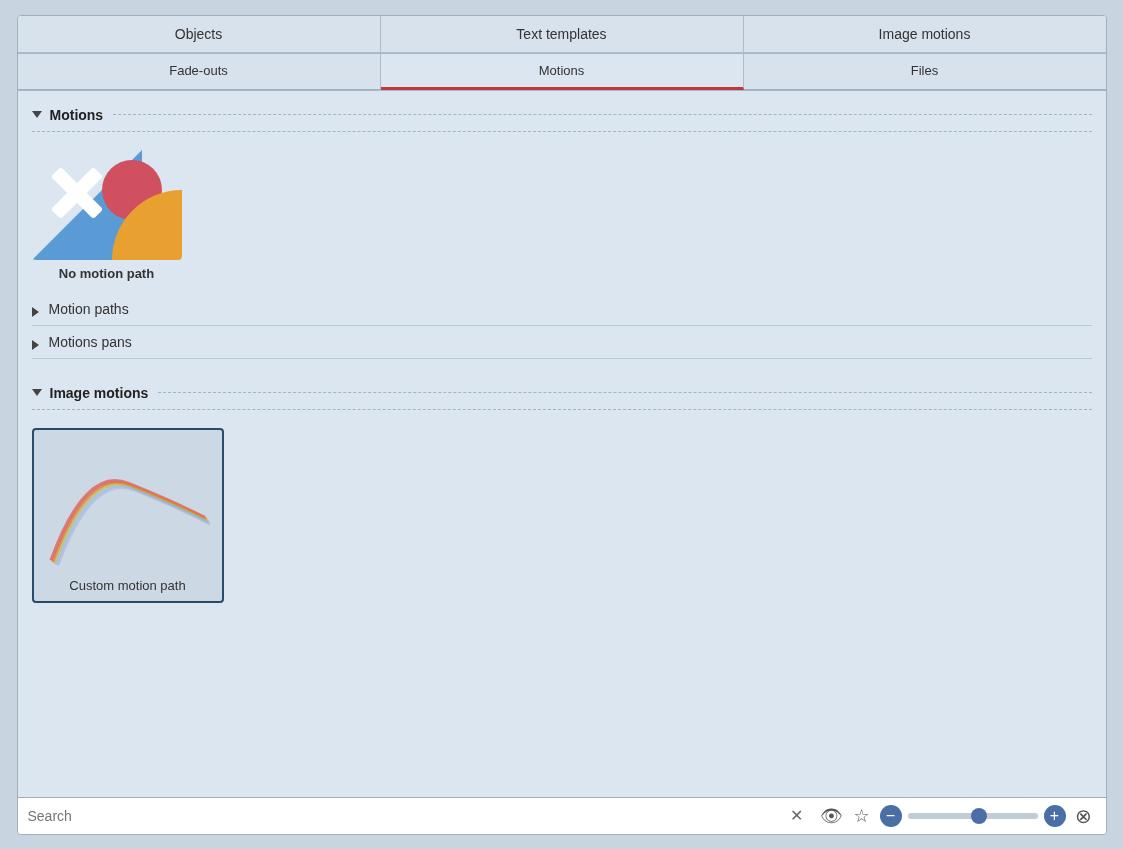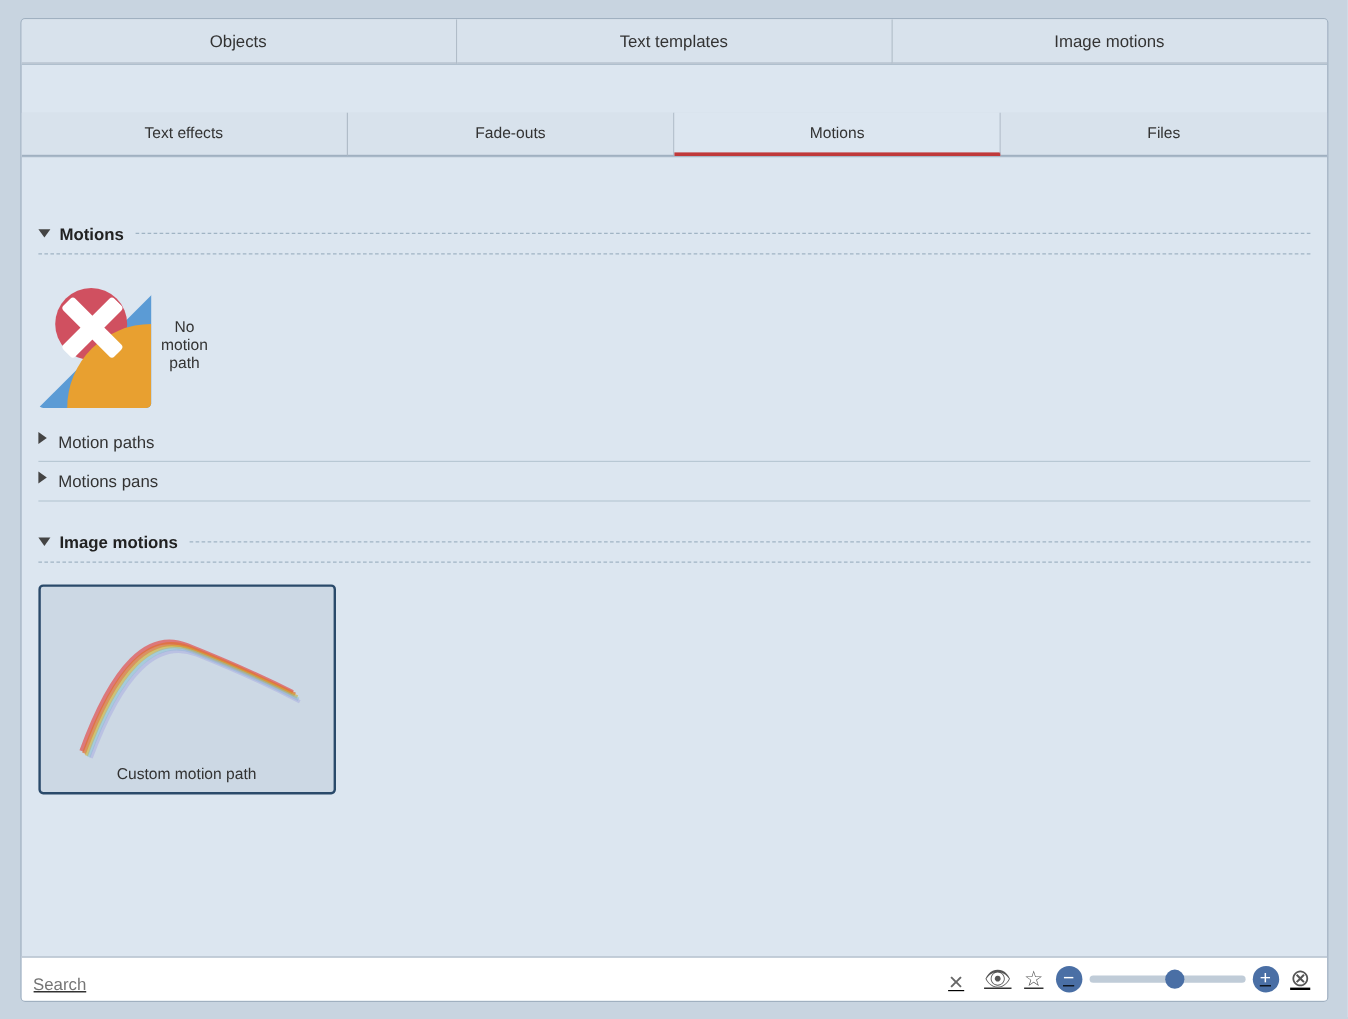--- a/index.html
+++ b/index.html
@@ -15,21 +15,20 @@
     }
     .panel {
       width: 1090px;
       height: 820px;
       background: #dce6f0;
       border: 1px solid #a0b0c0;
       border-radius: 4px;
       display: flex;
       flex-direction: column;
       overflow: hidden;
-      gap: 40px;
     }
     
     .top-tabs {
       display: flex;
       background: #d0dae4;
       border-bottom: 1px solid #a8b8c8;
     }
     .top-tab {
       flex: 1;
       padding: 10px 0;
@@ -118,23 +117,24 @@
     
     .items-grid {
       display: flex;
       flex-wrap: wrap;
       gap: 6px;
       padding: 8px 0 12px 0;
     }
     .motion-item {
       width: 150px;
       display: flex;
-      flex-direction: row;
-      align-items: center;
-      cursor: pointer;
+      flex-direction: column;
+      align-items: center;
+      cursor: pointer;
+      font-weight: bold;
     }
     .motion-label {
       margin-top: 6px;
       font-size: 13px;
       color: #333;
       text-align: center;
     }
 
     
     .no-motion-thumb {
@@ -184,40 +184,40 @@
       width: 60px; height: 14px;
       background: white;
       border-radius: 3px;
     }
     .nm-x::before { transform: rotate(45deg); }
     .nm-x::after { transform: rotate(-45deg); }
 
     
     .collapsed-section {
       display: flex;
-      align-items: flex-start;
+      align-items: flex-end;
       padding: 8px 0;
       border-bottom: 1px solid #b8c8d4;
       cursor: pointer;
       color: #333;
       font-size: 14px;
       font-weight: 500;
     }
     .collapsed-section .arrow {
       width: 0; height: 0;
       border-style: solid;
       margin-right: 10px;
     }
 
     
     .custom-section { margin-top: 20px; }
 
     
     .custom-thumb {
-      width: 248px;
+      width: 192px;
       height: 175px;
       background: #ccd8e4;
       border: 2px solid #2a4a6a;
       border-radius: 4px;
       display: flex;
       flex-direction: column;
       align-items: center;
       justify-content: flex-end;
       padding-bottom: 8px;
       cursor: pointer;
@@ -233,26 +233,25 @@
       position: relative;
       font-size: 13px;
       color: #333;
       text-align: center;
       z-index: 1;
     }
 
     
     .search-bar {
       display: flex;
-      align-items: flex-end;
+      align-items: center;
       background: white;
       border-top: 1px solid #a0b0c0;
       padding: 6px 10px;
       gap: 8px;
-      text-decoration: underline;
     }
     .search-input {
       flex: 1;
       border: none;
       outline: none;
       font-size: 14px;
       color: #333;
       background: transparent;
     }
     .search-icon-btn {
@@ -312,21 +311,20 @@
 
 <div class="panel">
 
   <div class="top-tabs">
     <div class="top-tab">Objects</div>
     <div class="top-tab">Text templates</div>
     <div class="top-tab">Image motions</div>
   </div>
 
   <div class="bottom-tabs">
-    <div class="bottom-tab">Text effects</div>
     <div class="bottom-tab">Fade-outs</div>
     <div class="bottom-tab active">Motions</div>
     <div class="bottom-tab">Files</div>
   </div>
 
   <div class="content-area">
     <div class="content-scroll">
 
       <div class="section-header">
         <span class="arrow arrow-down"></span>

